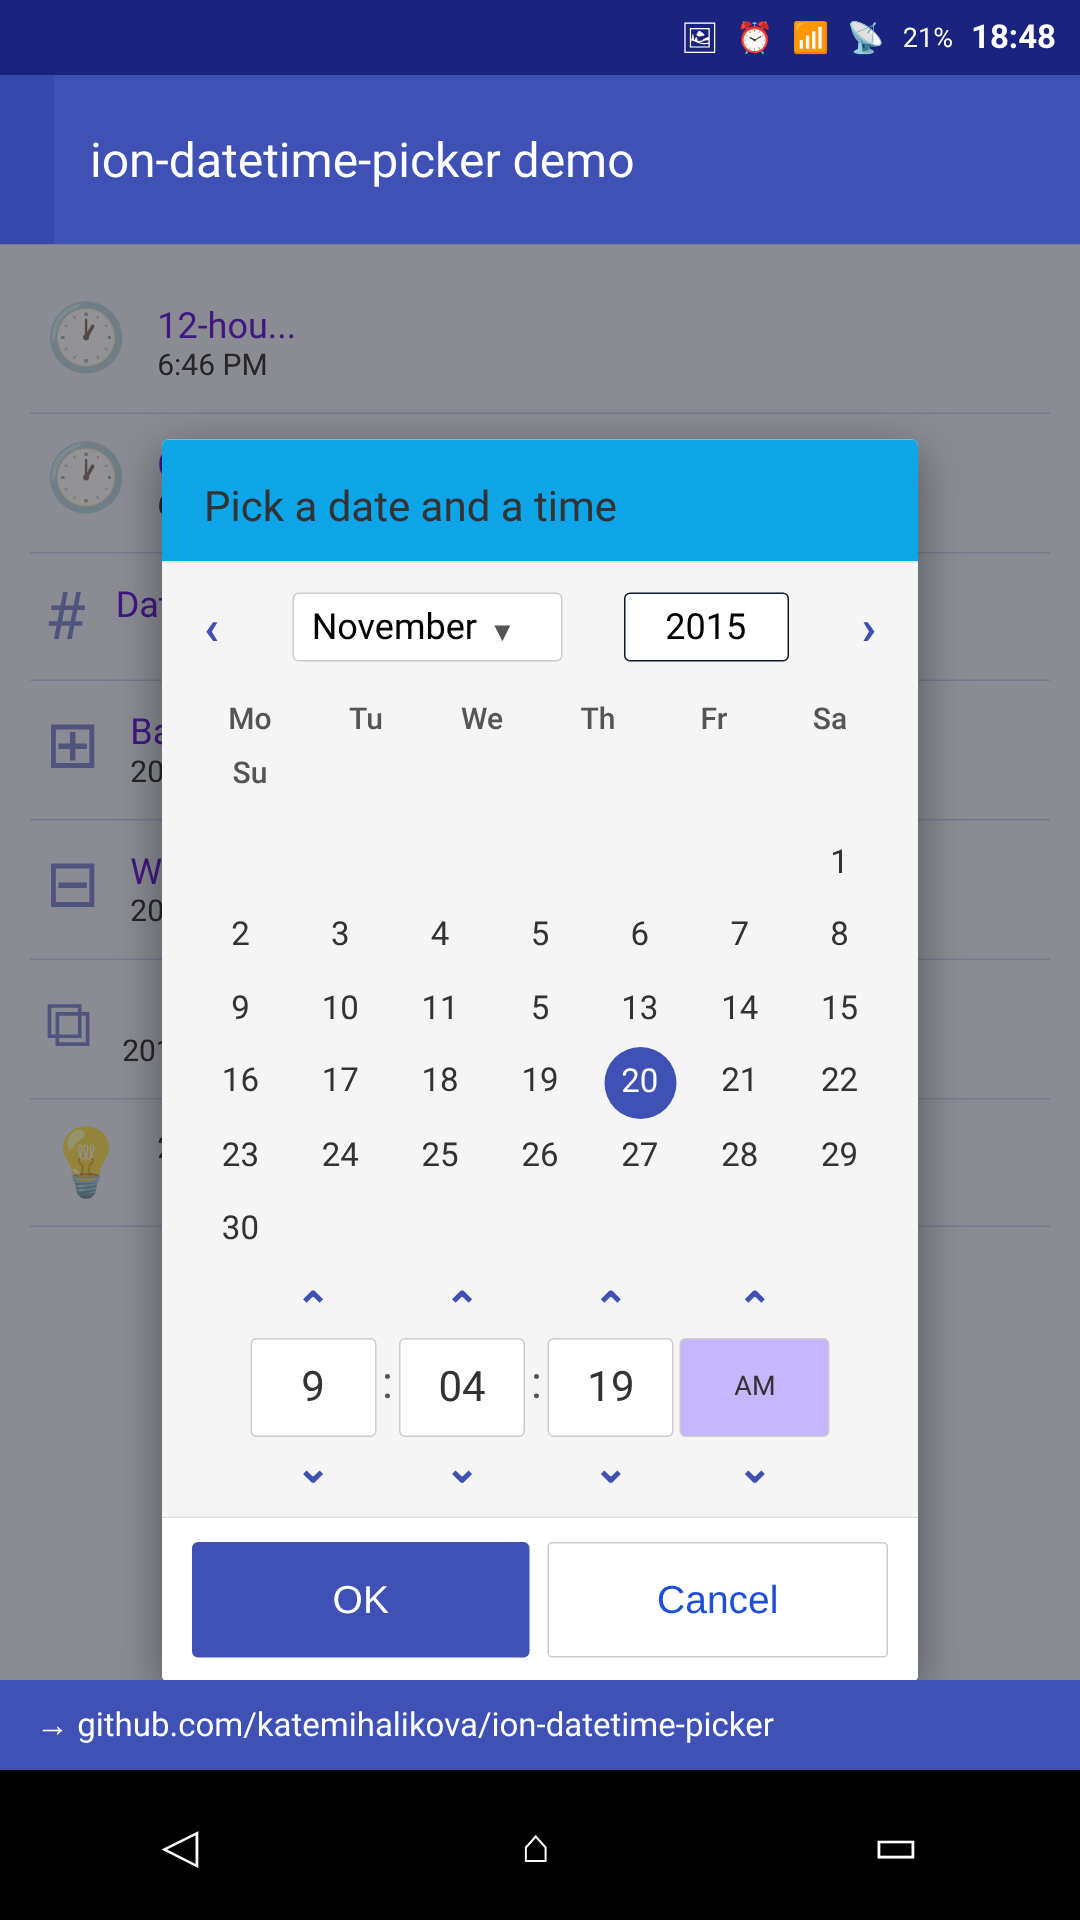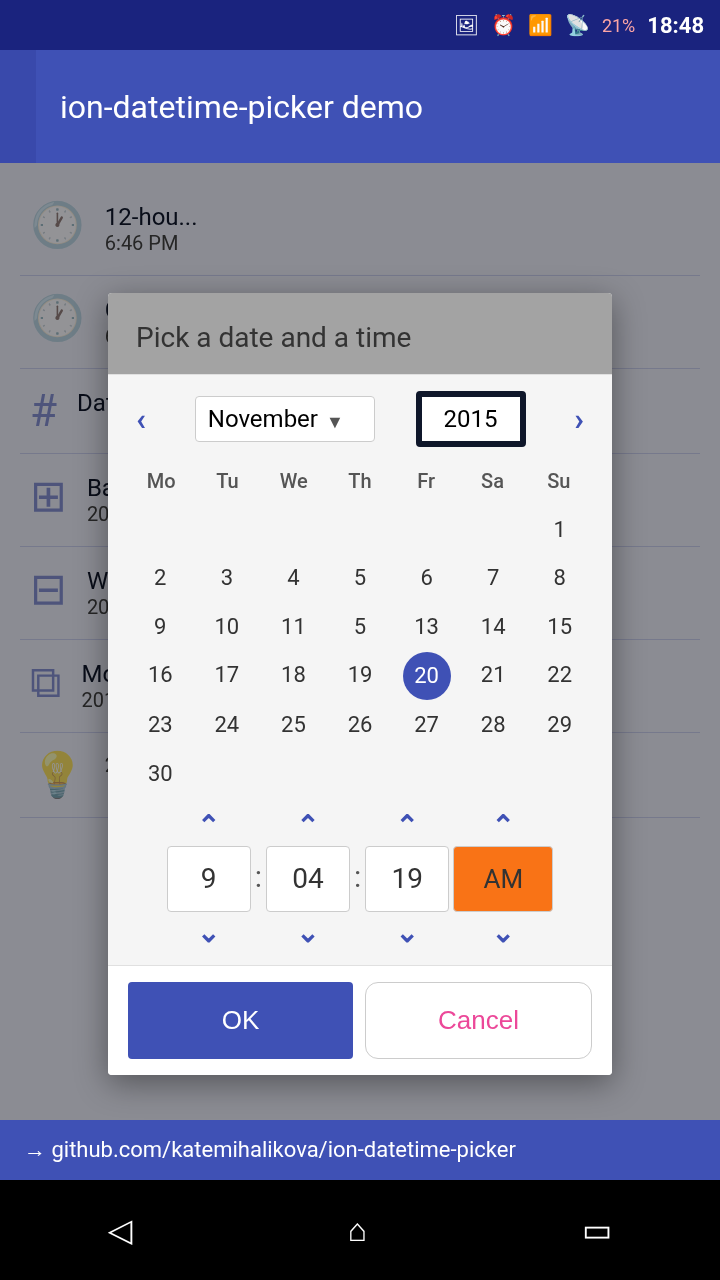--- a/index.html
+++ b/index.html
@@ -26,21 +26,21 @@
     .status-icon {
       color: white;
       font-size: 20px;
     }
     .status-time {
       color: white;
       font-size: 22px;
       font-weight: 700;
     }
     .battery-text {
-      color: #fca5a5;
+      color: #ffffff;
       font-size: 18px;
     }
 
     
     .app-header {
       width: 720px;
       height: 113px;
       background: #3f51b5;
       display: flex;
       align-items: center;
@@ -72,22 +72,23 @@
       border-bottom: 1px solid #c5cae9;
     }
     .bg-item-icon {
       color: #3f51b5;
       font-size: 44px;
       margin-right: 20px;
       opacity: 0.6;
       line-height: 1;
     }
     .bg-item-text {
-      color: #0f172a;
+      color: #6d28d9;
       font-size: 24px;
+      text-align: right;
     }
     .bg-item-sub {
       color: #404040;
       font-size: 20px;
     }
 
     
     .overlay {
       position: absolute;
       top: 0;
@@ -103,21 +104,21 @@
       top: 130px;
       left: 108px;
       width: 504px;
       background: #f5f5f5;
       border-radius: 4px;
       overflow: hidden;
       box-shadow: 0 8px 32px rgba(0,0,0,0.4);
     }
 
     .dialog-title {
-      background: #a3a3a3;
+      background: #0ea5e9;
       padding: 28px 28px 20px;
       font-size: 28px;
       color: #333;
       font-weight: 400;
       border-bottom: 1px solid #e0e0e0;
     }
 
     .dialog-body {
       padding: 16px 20px;
       background: #f5f5f5;
@@ -146,37 +147,37 @@
       display: flex;
       align-items: flex-end;
       gap: 8px;
       min-width: 180px;
     }
     .month-select-arrow {
       color: #555;
       font-size: 18px;
     }
     .year-select {
-      border: 6px solid #0f172a;
+      border: 1px solid #0f172a;
       border-radius: 4px;
       padding: 8px 12px;
       font-size: 24px;
       background: white;
       min-width: 110px;
       text-align: center;
     }
 
     
     .calendar {
       width: 100%;
     }
     .cal-header {
       display: grid;
-      grid-template-columns: repeat(7, 1fr);
-      margin-bottom: 8px;
+      grid-template-columns: repeat(6, 1fr);
+      margin-bottom: 20px;
     }
     .cal-header-cell {
       text-align: center;
       font-size: 20px;
       font-weight: 500;
       color: #555;
       padding: 6px 0;
     }
     .cal-grid {
       display: grid;
@@ -234,25 +235,25 @@
       text-align: center;
       font-size: 28px;
       color: #333;
       display: flex;
       align-items: center;
       justify-content: center;
     }
     .time-ampm {
       border: 1px solid #ccc;
       border-radius: 4px;
-      background: #f97316;
+      background: #c4b5fd;
       width: 100px;
       height: 66px;
       text-align: center;
-      font-size: 26px;
+      font-size: 18px;
       color: #333;
       display: flex;
       align-items: center;
       justify-content: center;
     }
     .time-sep {
       font-size: 30px;
       color: #555;
       margin-bottom: 4px;
     }
@@ -272,23 +273,23 @@
       border: none;
       border-radius: 4px;
       padding: 22px;
       font-size: 26px;
       cursor: pointer;
       margin-right: 12px;
     }
     .btn-cancel {
       flex: 1;
       background: white;
-      color: #ec4899;
+      color: #1d4ed8;
       border: 1px solid #ccc;
-      border-radius: 13px;
+      border-radius: 3px;
       padding: 22px;
       font-size: 26px;
       cursor: pointer;
     }
 
     
     .footer {
       position: absolute;
       bottom: 100px;
       width: 720px;

